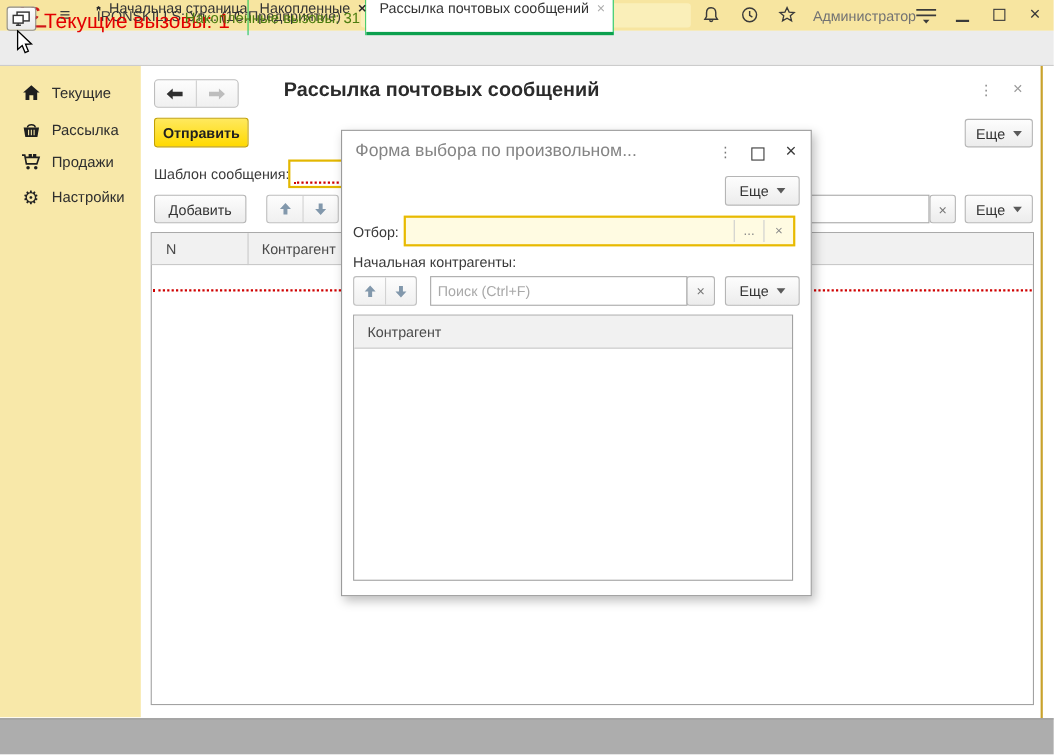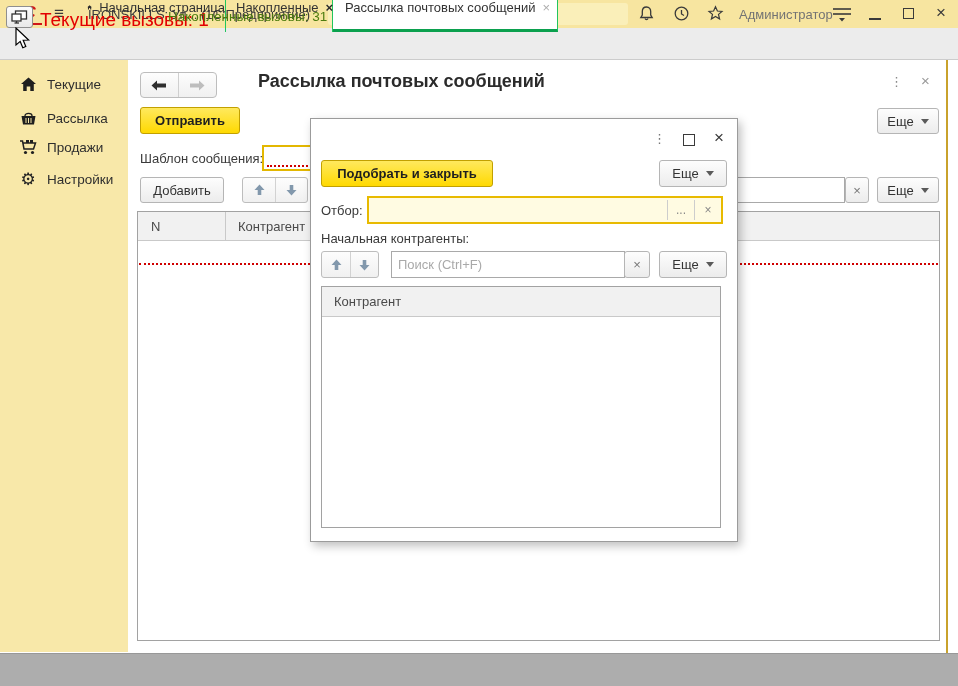--- a/index.html
+++ b/index.html
@@ -47,21 +47,21 @@
   .navpair .half { width:38px; display:flex; align-items:center; justify-content:center; }
   .navpair .half:first-child { border-right:1px solid #cfcfcf; }
   .page-title { left:258px; top:71px; font-size:18px; font-weight:bold; color:#2b2b2b; }
   .page-kebab { left:890px; top:74px; color:#8a8a8a; font-size:13px; }
   .page-close { left:921px; top:72px; color:#9a9a9a; font-size:15px; }
 
   .btn { display:inline-flex; align-items:center; justify-content:center; border:1px solid #b5b5b5; border-radius:3px; background:linear-gradient(#fdfdfd,#ececec); color:#333; font-size:13px; }
   .btn-yellow { background:linear-gradient(#ffe95e,#ffd901); border:1px solid #c2a000; font-weight:bold; color:#1f1f1f; }
   .caret { width:0; height:0; border-left:4px solid transparent; border-right:4px solid transparent; border-top:5px solid #5a5a5a; margin-left:7px; }
 
-  .btn-send { left:140px; top:107px; width:100px; height:27px; }
+  .btn-send { left:140px; top:107px; width:86px; height:27px; }
   .btn-more-top { left:877px; top:108px; width:62px; height:26px; }
   .tpl-label { left:140px; top:151px; color:#3a3a3a; }
   .tpl-wrap { left:262px; top:145px; width:150px; height:26px; border:2px solid #e3b700; background:#fff; }
   .red-dotted { position:absolute; left:3px; right:3px; bottom:2px; border-bottom:2px dotted #cf0000; }
   .btn-add { left:140px; top:177px; width:84px; height:26px; }
   .updown { display:flex; border:1px solid #bdbdbd; border-radius:3px; background:linear-gradient(#fdfdfd,#f0f0f0); overflow:hidden; }
   .updown .half { display:flex; align-items:center; justify-content:center; }
   .updown .half + .half { border-left:1px solid #d2d2d2; }
   .updown-main { left:242px; top:177px; width:66px; height:26px; }
   .updown-main .half { width:32px; }
@@ -257,25 +257,25 @@
 
 <div class="abs main-table">
   <div class="mt-header">
     <span class="mt-col-n">N</span>
     <span class="mt-col-k">Контрагент</span>
   </div>
   <div class="mt-reddot"></div>
 </div>
 
 <div class="abs dialog">
+  <div class="dlg-title">Форма выбора по произвольном...</div>
   <div class="dlg-kebab">⋮</div>
   <div class="dlg-max"></div>
   <div class="dlg-close">×</div>
 
-  <button class="btn btn-yellow dlg-pick">Подобрать и закрыть</button>
   <button class="btn dlg-more1">
     <span>Еще</span>
       <span class="caret"></span>
   </button>
 
   <div class="dlg-filter-label">Отбор:</div>
   <div class="dlg-filter">
     <input style="">
     <span class="df-sep"></span>
     <span class="df-btn">...</span>

